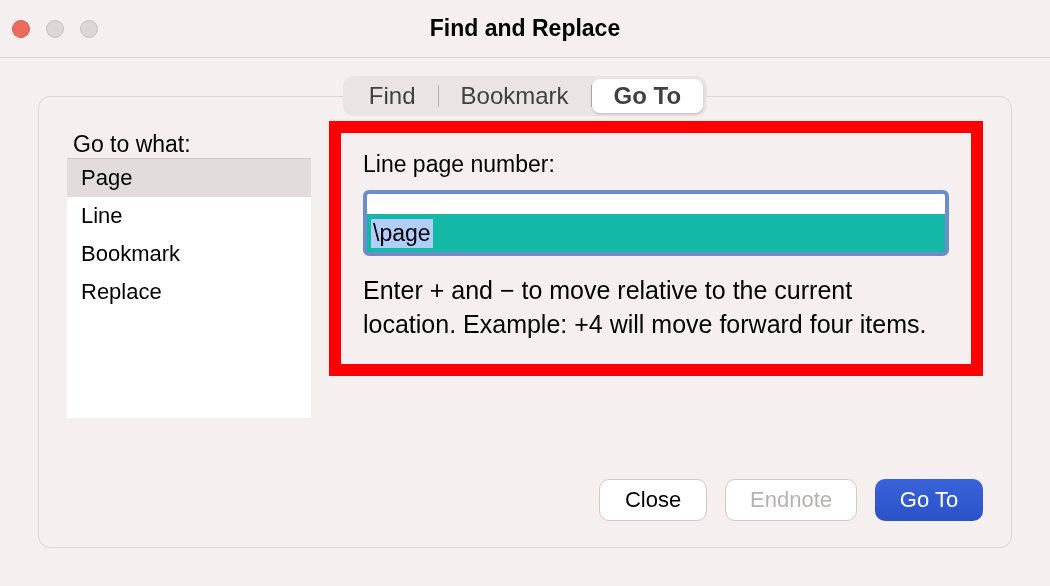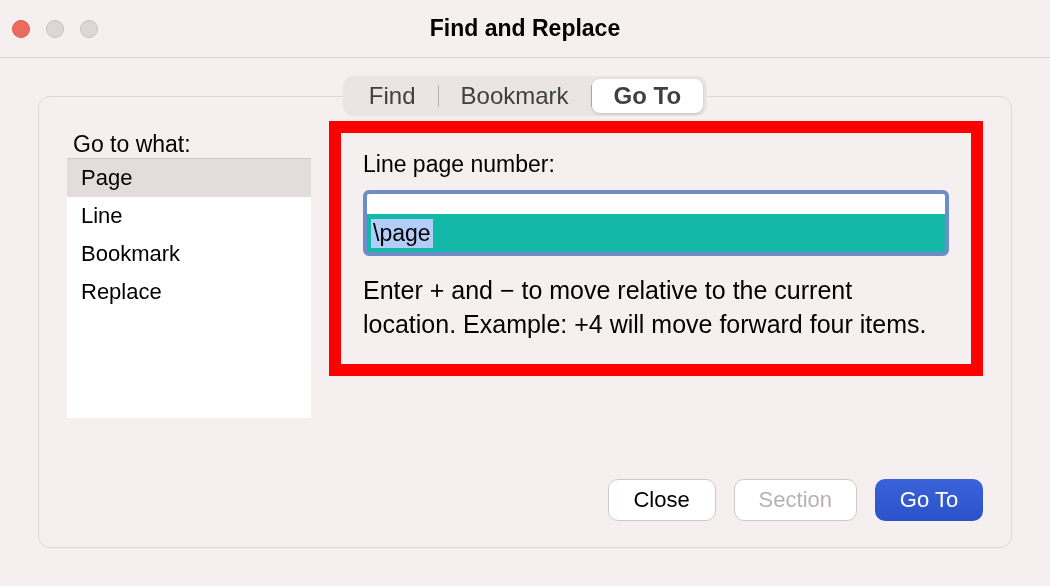--- a/index.html
+++ b/index.html
@@ -234,17 +234,17 @@
             <span class="goto-input-value">\page</span>
           </div>
         </div>
         <div class="hint-text">Enter + and − to move relative to the current location. Example: +4 will move forward four items.</div>
       </div>
 
     </div>
 
     <div class="footer-buttons">
       <div class="btn">Close</div>
-      <div class="btn disabled">Section</div>
+      <div class="btn disabled">Endnote</div>
       <div class="btn primary">Go To</div>
     </div>
   </div>
 </div>
 
 </body></html>

